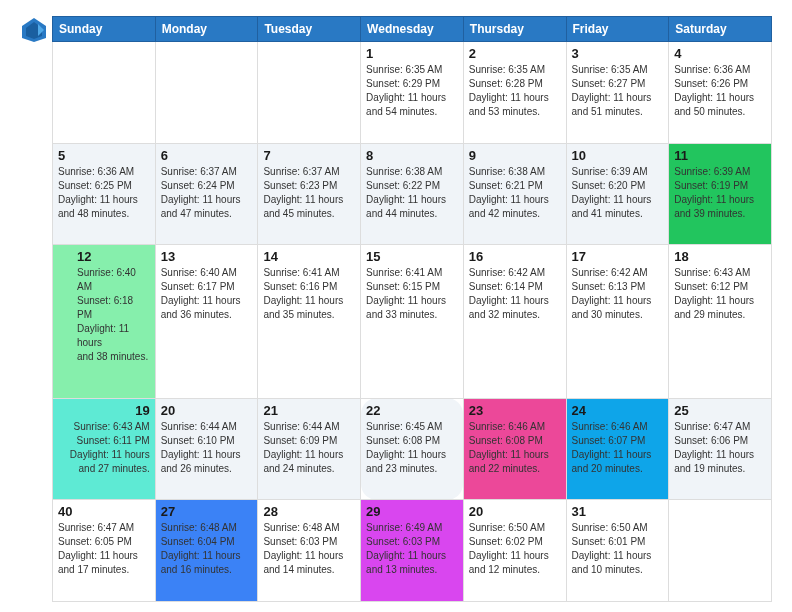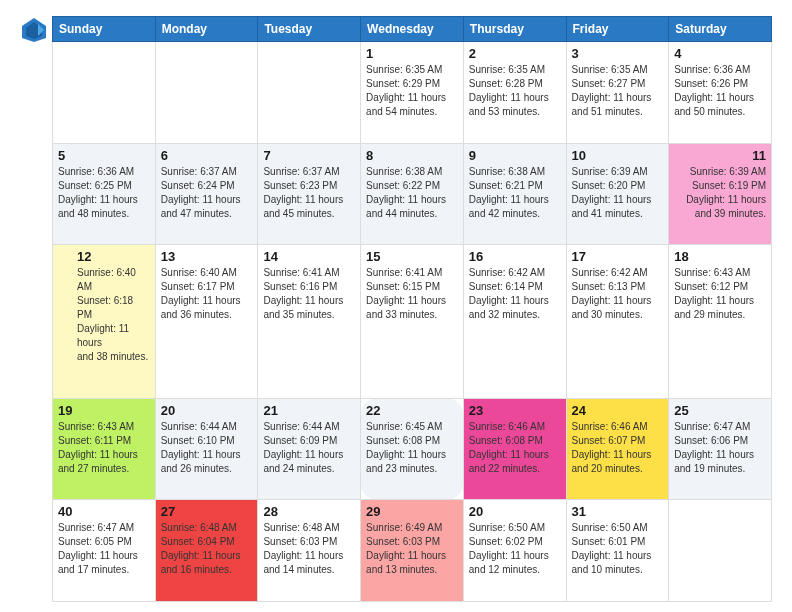--- a/index.html
+++ b/index.html
@@ -201,30 +201,30 @@
 Daylight: 11 hours
 and 42 minutes.</div>
           </td>
           <td style="background: rgb(240, 244, 248);">
             <span class="day-num">10</span>
             <div class="day-info" style="white-space: pre-line;">Sunrise: 6:39 AM
 Sunset: 6:20 PM
 Daylight: 11 hours
 and 41 minutes.</div>
           </td>
-          <td style="background: #f9a8d4; text-align: right;">
+          <td style="background: #22c55e;">
             <span class="day-num">11</span>
             <div class="day-info" style="white-space: pre-line;">Sunrise: 6:39 AM
 Sunset: 6:19 PM
 Daylight: 11 hours
 and 39 minutes.</div>
           </td>
         </tr>
         <tr>
-          <td style="background: #fef9c3; padding-left: 24px;">
+          <td style="background: #86efac; padding-left: 24px;">
             <span class="day-num">12</span>
             <div class="day-info" style="white-space: pre-line;">Sunrise: 6:40 AM
 Sunset: 6:18 PM
 Daylight: 11 hours
 and 38 minutes.</div>
           </td>
           <td style="background: rgb(255, 255, 255);">
             <span class="day-num">13</span>
             <div class="day-info" style="white-space: pre-line;">Sunrise: 6:40 AM
 Sunset: 6:17 PM
@@ -261,21 +261,21 @@
           </td>
           <td style="background: rgb(255, 255, 255);">
             <span class="day-num">18</span>
             <div class="day-info" style="white-space: pre-line;">Sunrise: 6:43 AM
 Sunset: 6:12 PM
 Daylight: 11 hours
 and 29 minutes.</div>
           </td>
         </tr>
         <tr>
-          <td style="background: #bef264;">
+          <td style="background: #5eead4; text-align: right;">
             <span class="day-num">19</span>
             <div class="day-info" style="white-space: pre-line;">Sunrise: 6:43 AM
 Sunset: 6:11 PM
 Daylight: 11 hours
 and 27 minutes.</div>
           </td>
           <td style="background: rgb(240, 244, 248);">
             <span class="day-num">20</span>
             <div class="day-info" style="white-space: pre-line;">Sunrise: 6:44 AM
 Sunset: 6:10 PM
@@ -296,21 +296,21 @@
 Daylight: 11 hours
 and 23 minutes.</div>
           </td>
           <td style="background: #ec4899;">
             <span class="day-num">23</span>
             <div class="day-info" style="white-space: pre-line;">Sunrise: 6:46 AM
 Sunset: 6:08 PM
 Daylight: 11 hours
 and 22 minutes.</div>
           </td>
-          <td style="background: #fde047;">
+          <td style="background: #0ea5e9;">
             <span class="day-num">24</span>
             <div class="day-info" style="white-space: pre-line;">Sunrise: 6:46 AM
 Sunset: 6:07 PM
 Daylight: 11 hours
 and 20 minutes.</div>
           </td>
           <td style="background: rgb(240, 244, 248);">
             <span class="day-num">25</span>
             <div class="day-info" style="white-space: pre-line;">Sunrise: 6:47 AM
 Sunset: 6:06 PM
@@ -319,35 +319,35 @@
           </td>
         </tr>
         <tr>
           <td style="background: rgb(255, 255, 255);">
             <span class="day-num">40</span>
             <div class="day-info" style="white-space: pre-line;">Sunrise: 6:47 AM
 Sunset: 6:05 PM
 Daylight: 11 hours
 and 17 minutes.</div>
           </td>
-          <td style="background: #ef4444;">
+          <td style="background: #3b82f6;">
             <span class="day-num">27</span>
             <div class="day-info" style="white-space: pre-line;">Sunrise: 6:48 AM
 Sunset: 6:04 PM
 Daylight: 11 hours
 and 16 minutes.</div>
           </td>
           <td style="background: rgb(255, 255, 255);">
             <span class="day-num">28</span>
             <div class="day-info" style="white-space: pre-line;">Sunrise: 6:48 AM
 Sunset: 6:03 PM
 Daylight: 11 hours
 and 14 minutes.</div>
           </td>
-          <td style="background: #fca5a5;">
+          <td style="background: #d946ef;">
             <span class="day-num">29</span>
             <div class="day-info" style="white-space: pre-line;">Sunrise: 6:49 AM
 Sunset: 6:03 PM
 Daylight: 11 hours
 and 13 minutes.</div>
           </td>
           <td style="background: rgb(255, 255, 255);">
             <span class="day-num">20</span>
             <div class="day-info" style="white-space: pre-line;">Sunrise: 6:50 AM
 Sunset: 6:02 PM

